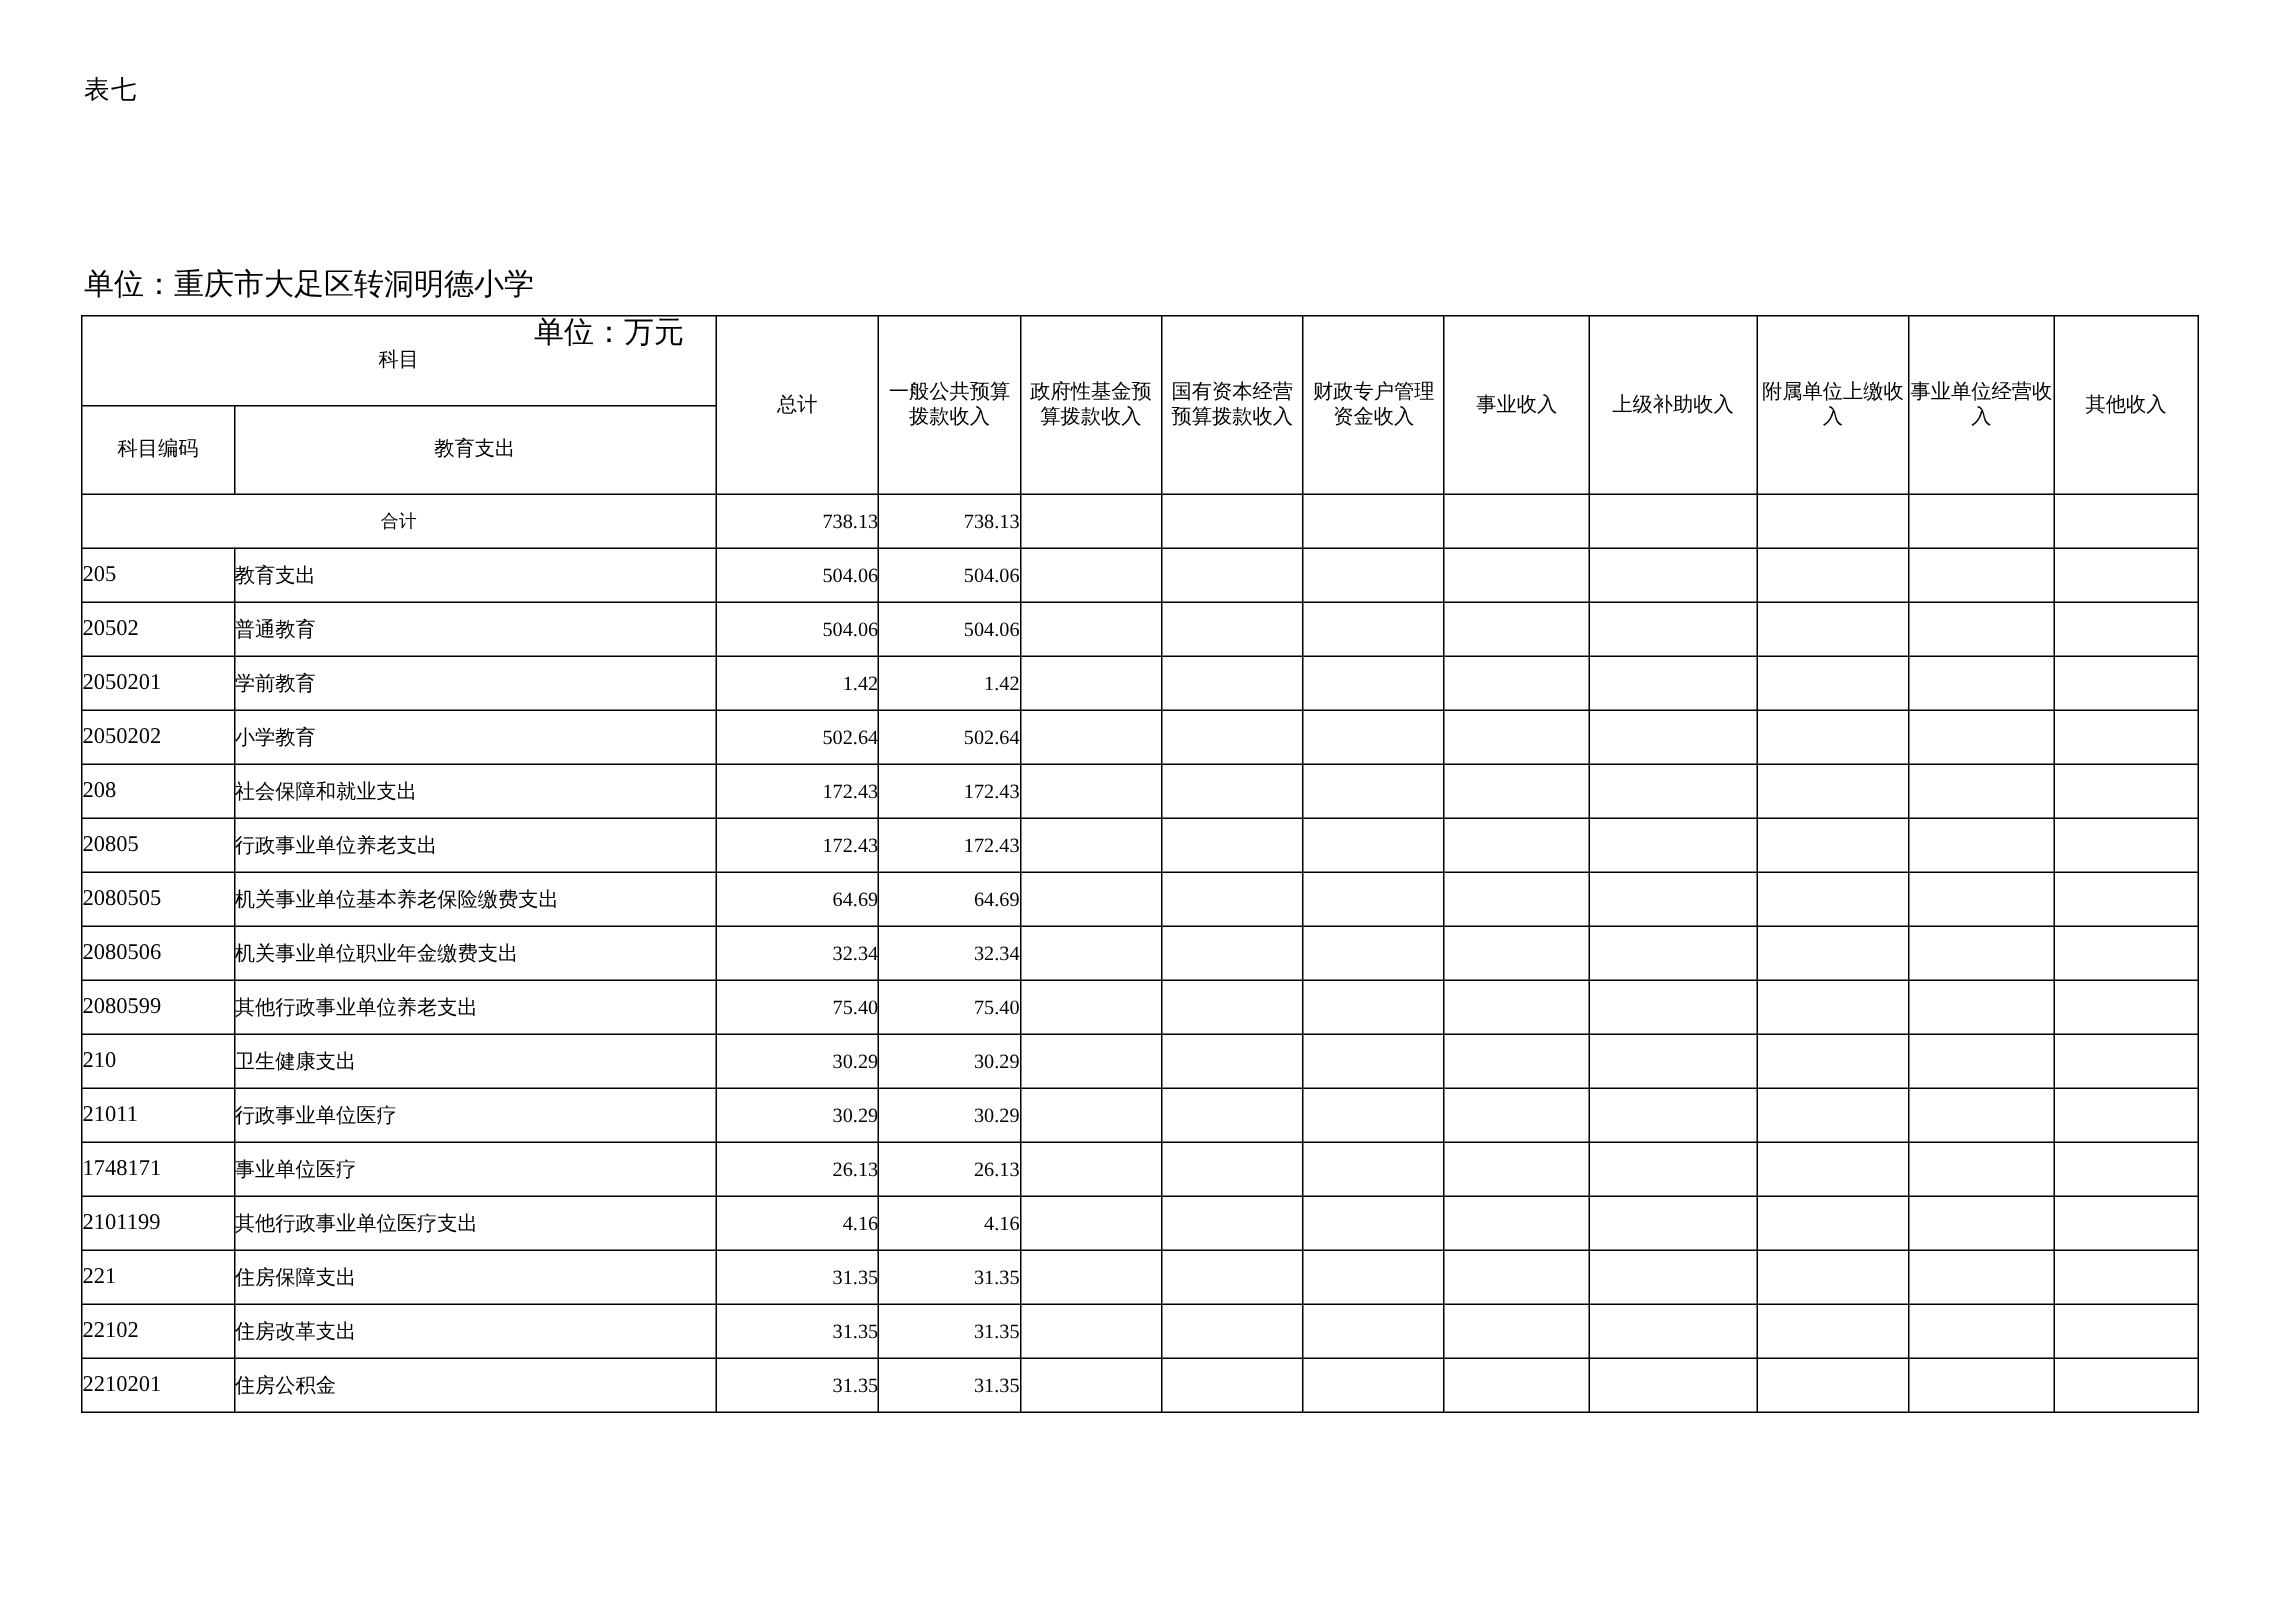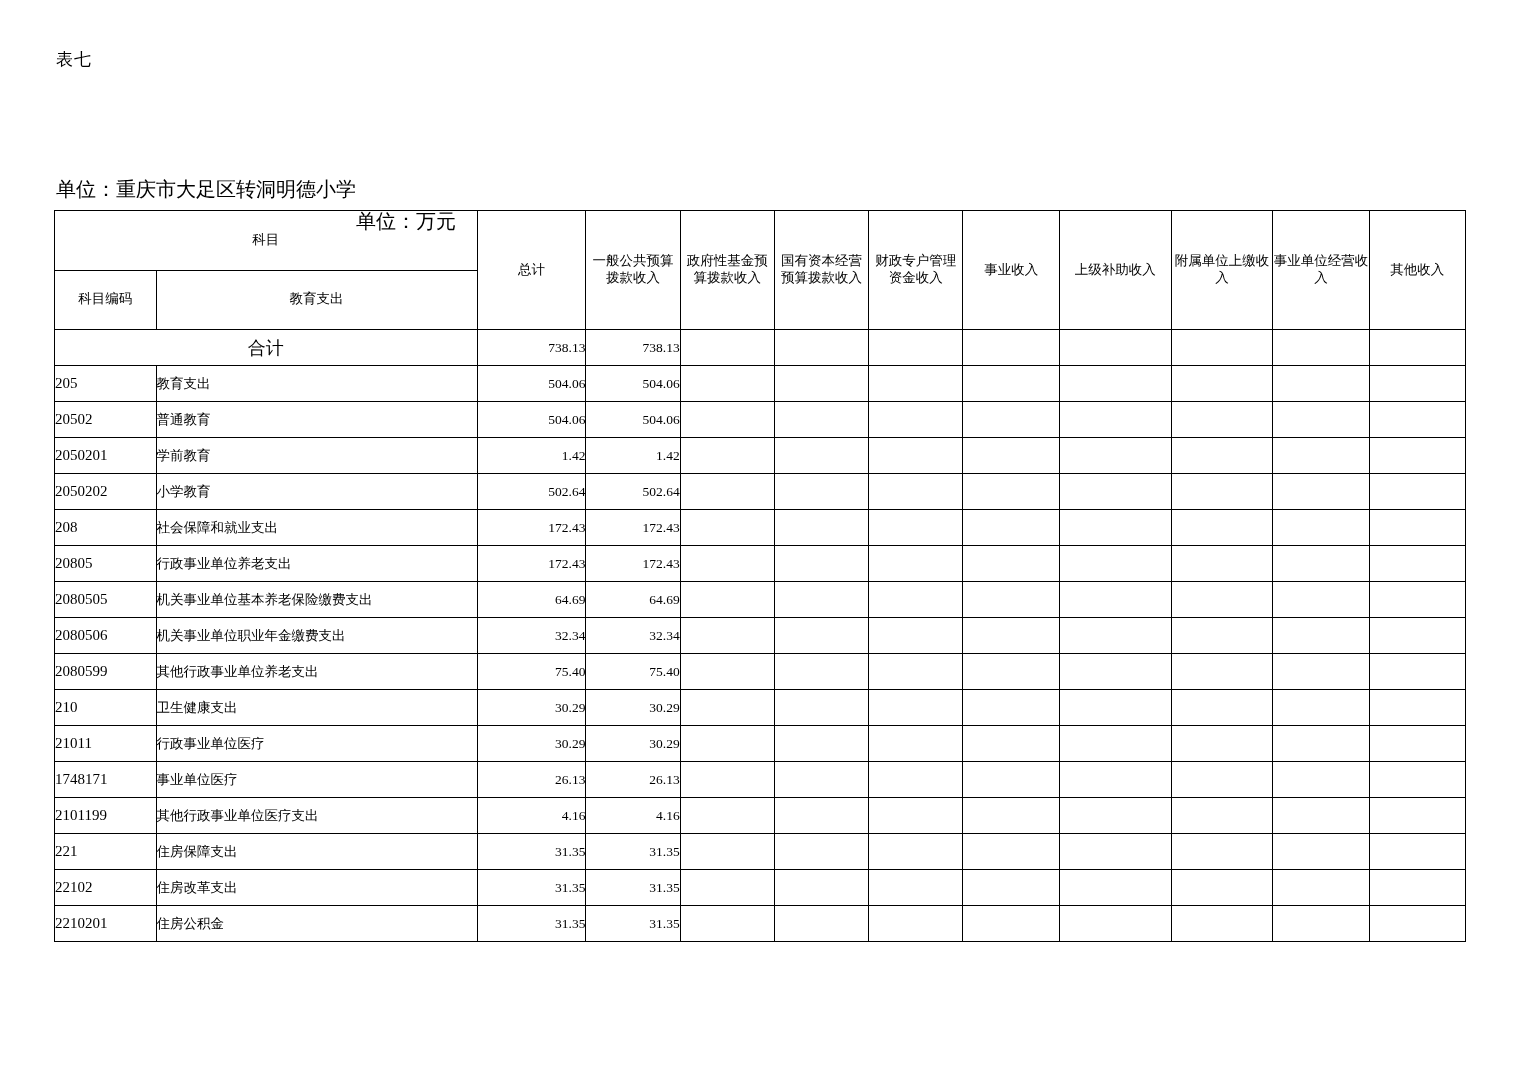--- a/index.html
+++ b/index.html
@@ -90,21 +90,21 @@
     height: 35px;
     text-align: right;
     padding-right: 8px;
     font-size: 13.5px;
   }
   .total-row td {
     font-weight: bold;
   }
   .total-label {
     text-align: center;
-    font-size: 18px;
+    font-size: 12px;
   }
   .indent-0 { padding-left: 4px; }
   .indent-1 { padding-left: 16px; }
   .indent-2 { padding-left: 28px; }
   .name-0 { padding-left: 8px; }
   .name-1 { padding-left: 22px; }
   .name-2 { padding-left: 36px; }
 </style>
 </head>
 <body>

